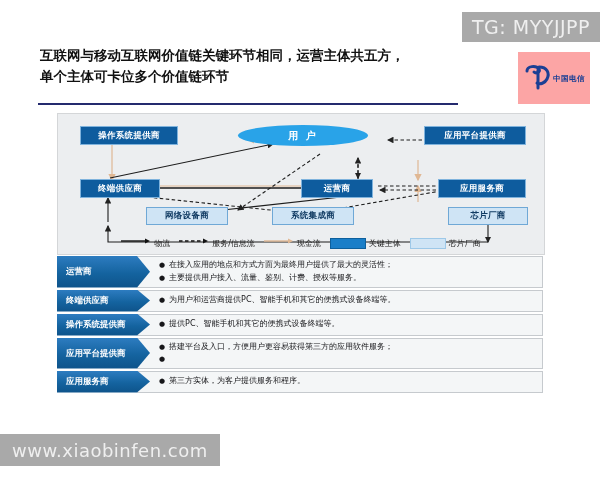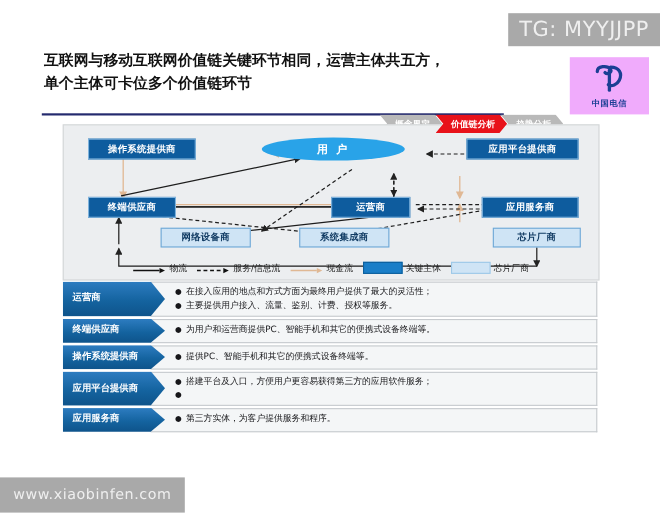--- a/index.html
+++ b/index.html
@@ -7,30 +7,30 @@
     width:600px;height:480px;overflow:hidden;
     background:#ffffff;
     font-family:"DejaVu Sans","Liberation Sans",sans-serif;
     position:relative;
   }
   .slide{position:absolute;inset:0;background:#fff;}
 
   
   .wm{position:absolute;background:#a9a9a9;color:#efefef;font-weight:400;letter-spacing:.5px;display:flex;align-items:center;justify-content:flex-start;}
   .wm-top{right:0;top:12px;height:30px;padding:0 10px;font-size:19px;}
-  .wm-bottom{left:0;bottom:14px;height:32px;padding:0 12px;font-size:13px;}
+  .wm-bottom{left:0;bottom:14px;height:32px;padding:0 12px;font-size:18px;}
 
   
   .title{
     position:absolute;left:40px;top:45px;width:400px;
     font-size:13.5px;font-weight:bold;color:#111;line-height:1.55;
   }
   .hdr-rule{position:absolute;left:38px;top:103px;width:420px;height:2px;background:#242a6e;}
-  .logo-box{position:absolute;right:10px;top:52px;width:72px;height:52px;background:#f0abfc;
-            display:flex;flex-direction:column;align-items:center;justify-content:center;}
+  .logo-box{position:absolute;right:10px;top:52px;width:72px;height:52px;background:#fca5a5;
+            display:flex;flex-direction:row;align-items:center;justify-content:center;}
   .logo-mark{color:#1b3f94;font-size:26px;line-height:22px;font-weight:bold;font-family:"DejaVu Sans",sans-serif;}
   .logo-cn{color:#1b3f94;font-size:7.5px;font-weight:bold;letter-spacing:.5px;margin-top:2px;}
 
   
   .tabs{position:absolute;right:88px;top:104px;display:flex;align-items:center;height:17px;}
   .tab{
     height:17px;display:flex;align-items:center;justify-content:center;
     font-size:8px;font-weight:bold;color:#fff;padding:0 11px 0 14px;
     background:#b9b9b9;
     clip-path:polygon(0 0, calc(100% - 7px) 0, 100% 50%, calc(100% - 7px) 100%, 0 100%, 7px 50%);
@@ -52,21 +52,21 @@
   .node.key{background:#0e5c9e;color:#ffffff;border:1px solid #7fb3dd;}
   .node.other{background:#cfe4f5;color:#113b63;border:1px solid #6fa8d6;}
   .node.user{
     background:#29a3e8;color:#ffffff;border-radius:50%/50%;border:none;
     font-size:10px;letter-spacing:2px;
   }
 
   
   .legend{position:absolute;left:0;bottom:3px;width:100%;height:16px;
           display:flex;align-items:center;justify-content:center;gap:9px;}
-  .lg{display:flex;align-items:flex-end;gap:3px;font-size:8px;color:#1b1b1b;}
+  .lg{display:flex;align-items:flex-start;gap:3px;font-size:8px;color:#1b1b1b;}
   .lg-solid{width:30px;height:6px;position:relative;}
   .lg-swatch{width:34px;height:9px;}
   .sw-key{background:#1a7ec8;border:1px solid #0d5f9c;}
   .sw-other{background:#cfe4f5;border:1px solid #9dc8e8;}
 
   
   .rows{position:absolute;left:57px;top:256px;width:486px;}
   .row{position:relative;display:flex;margin-bottom:2px;min-height:22px;}
   .row-label{
     position:relative;width:84px;flex:0 0 84px;
@@ -110,25 +110,20 @@
     <div class="logo-mark">
       <svg width="30" height="26" viewBox="0 0 30 26">
         <path d="M4 7 C4 2, 13 1, 16 5 C18 8, 13 10, 11 8" fill="none" stroke="#1b3f94" stroke-width="3" stroke-linecap="round"></path>
         <path d="M16 3 C24 3, 27 9, 24 15 C22 19, 17 21, 14 19" fill="none" stroke="#1b3f94" stroke-width="3" stroke-linecap="round"></path>
         <path d="M15 6 L15 24" fill="none" stroke="#1b3f94" stroke-width="3" stroke-linecap="round"></path>
       </svg>
     </div>
     <div class="logo-cn">中国电信</div>
   </div>
 
-  <div class="tabs">
-    <div class="tab">概念界定</div>
-    <div class="tab active">价值链分析</div>
-    <div class="tab">趋势分析</div>
-  </div>
 
   <div class="diagram">
 
     <svg class="dg-svg" width="486" height="140">
       <defs>
         <marker id="ab" markerWidth="6" markerHeight="6" refX="5" refY="3" orient="auto">
           <path d="M0,0 L6,3 L0,6 z" fill="#222"></path>
         </marker>
         <marker id="at" markerWidth="6" markerHeight="6" refX="5" refY="3" orient="auto">
           <path d="M0,0 L6,3 L0,6 z" fill="#e0b894"></path>

